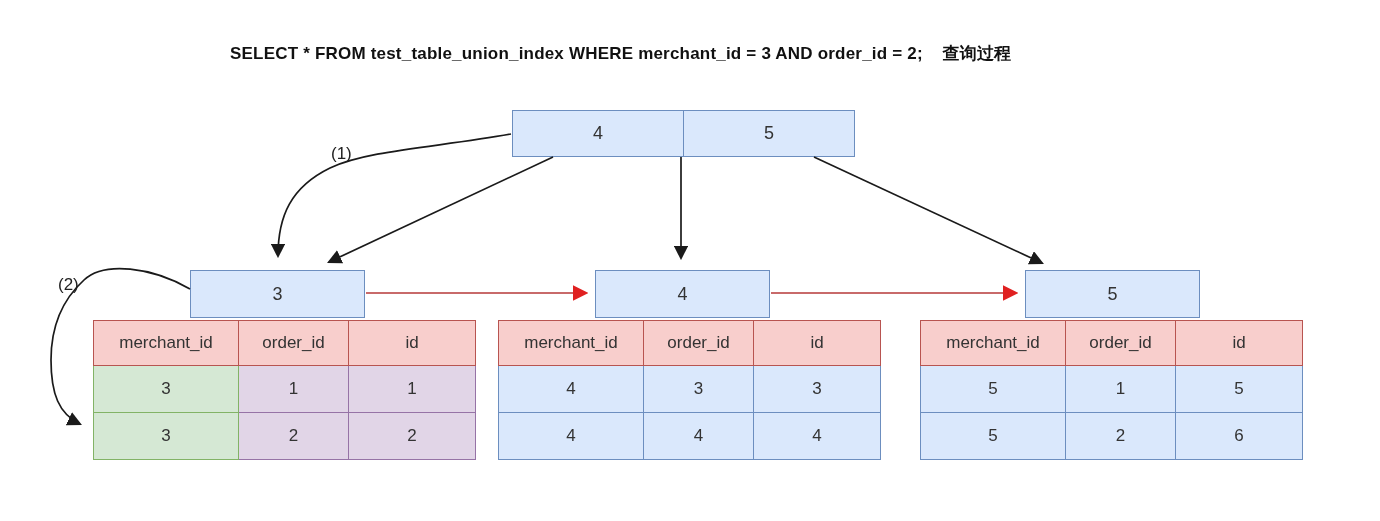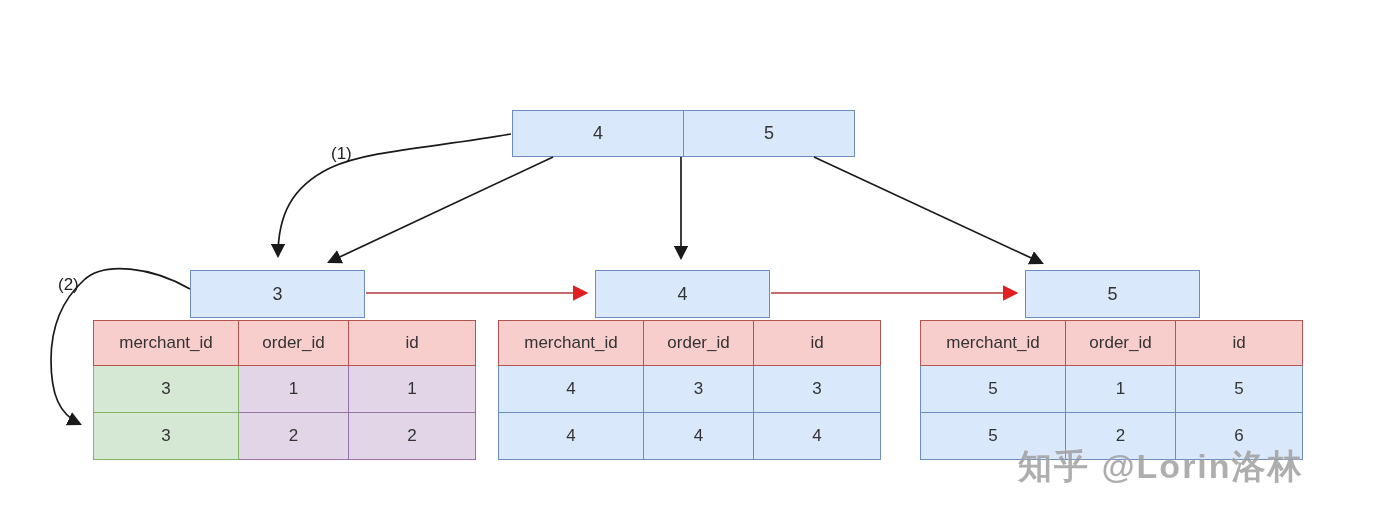--- a/index.html
+++ b/index.html
@@ -65,20 +65,21 @@
     color:var(--watermark-color);opacity:.8;
     text-shadow:0 0 1px #ffffff;
     white-space:pre;
   }
 </style>
 </head>
 <body>
 
 <div class="canvas">
 
+  <div class="title">SELECT * FROM test_table_union_index WHERE merchant_id = 3 AND order_id = 2;    查询过程</div>
 
   <div class="node node-root">
     <div class="cell">4</div>
     <div class="cell">5</div>
   </div>
 
   <div class="node node-leaf-3">3</div>
   <div class="node node-leaf-4">4</div>
   <div class="node node-leaf-5">5</div>
 
@@ -162,14 +163,13 @@
     <path d="M 681 157 L 681 258" fill="none" style="stroke:var(--arrow-black)" stroke-width="1.7" marker-end="url(#ah-black)"></path>
 
     <path d="M 814 157 L 1042 263" fill="none" style="stroke:var(--arrow-black)" stroke-width="1.7" marker-end="url(#ah-black)"></path>
 
     <path d="M 366 293 L 586 293" fill="none" style="stroke:var(--arrow-red-line)" stroke-width="1.8" marker-end="url(#ah-red)"></path>
     <path d="M 771 293 L 1016 293" fill="none" style="stroke:var(--arrow-red-line)" stroke-width="1.8" marker-end="url(#ah-red)"></path>
 
     <path d="M 190 289 C 152 267 104 261 84 280 C 62 300 51 328 51 360 C 51 394 59 414 80 424" fill="none" style="stroke:var(--arrow-black)" stroke-width="1.7" marker-end="url(#ah-black)"></path>
   </svg>
 
-  <div class="watermark">知乎 @Lorin洛林</div>
 </div>
 
 </body></html>

